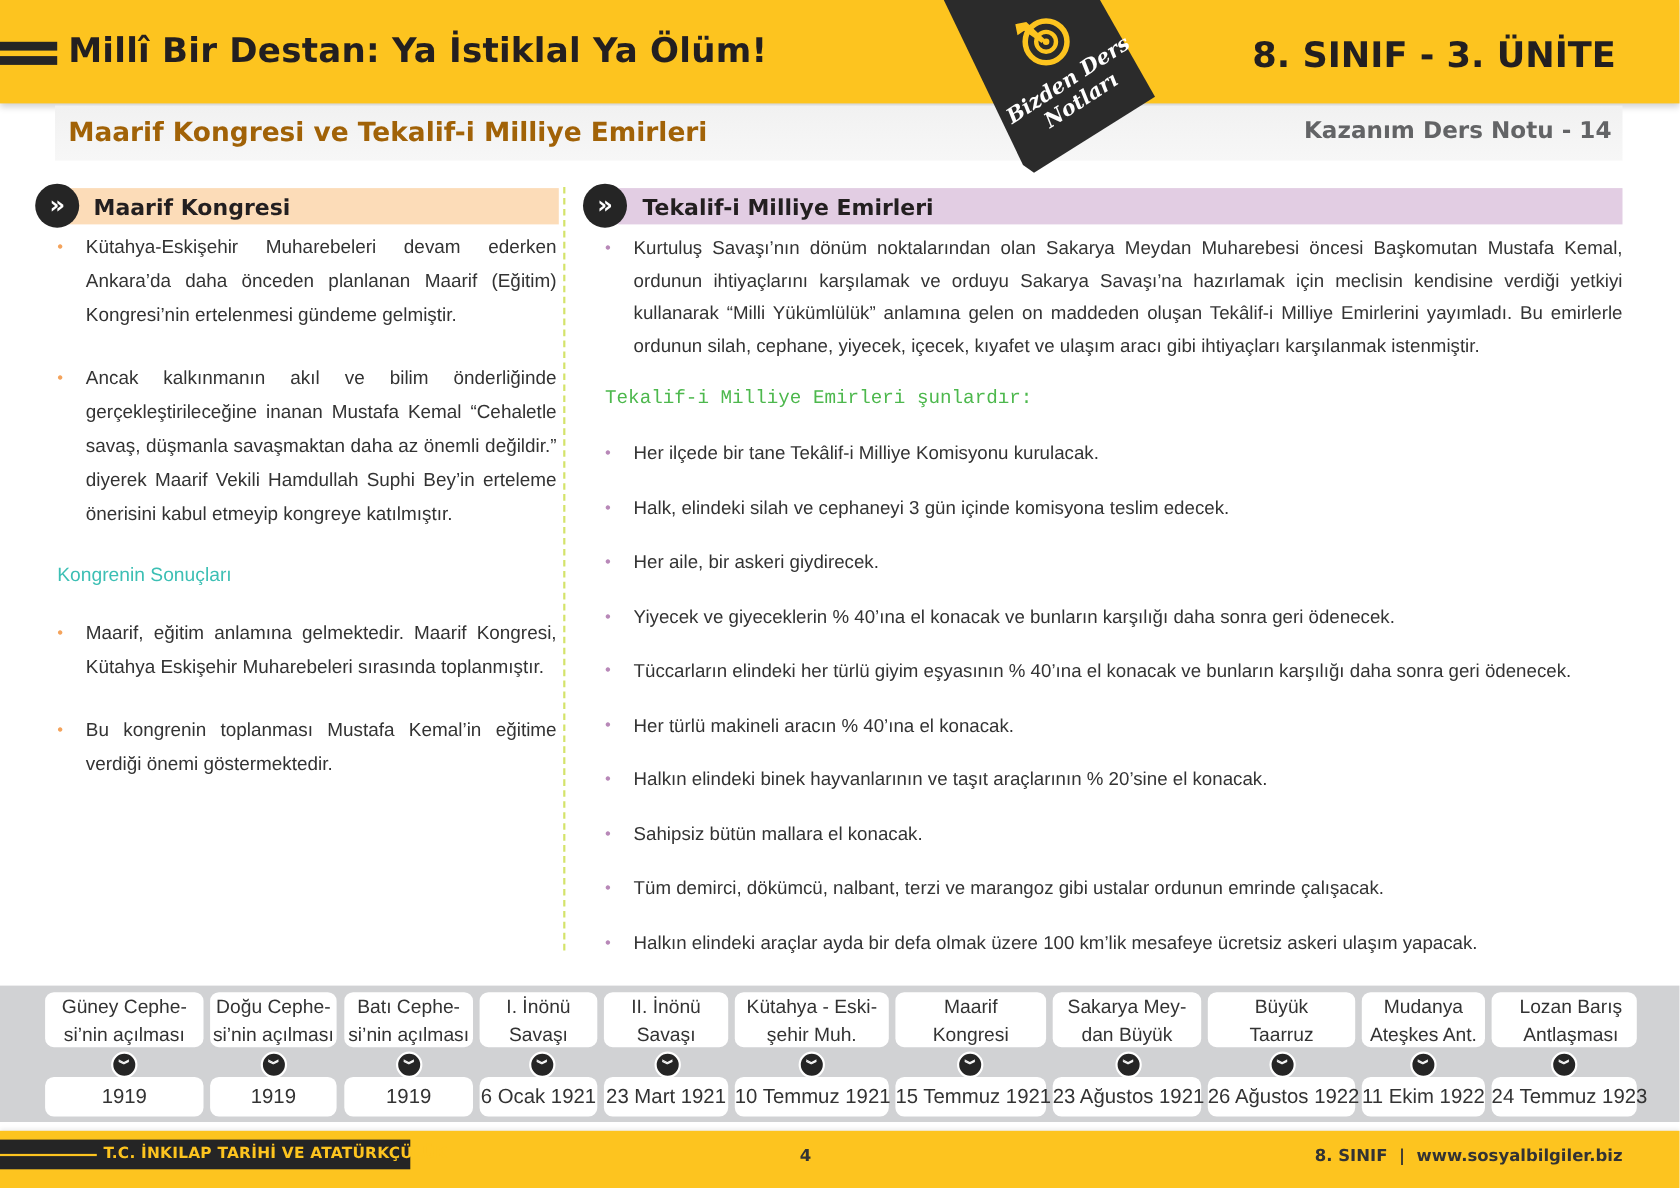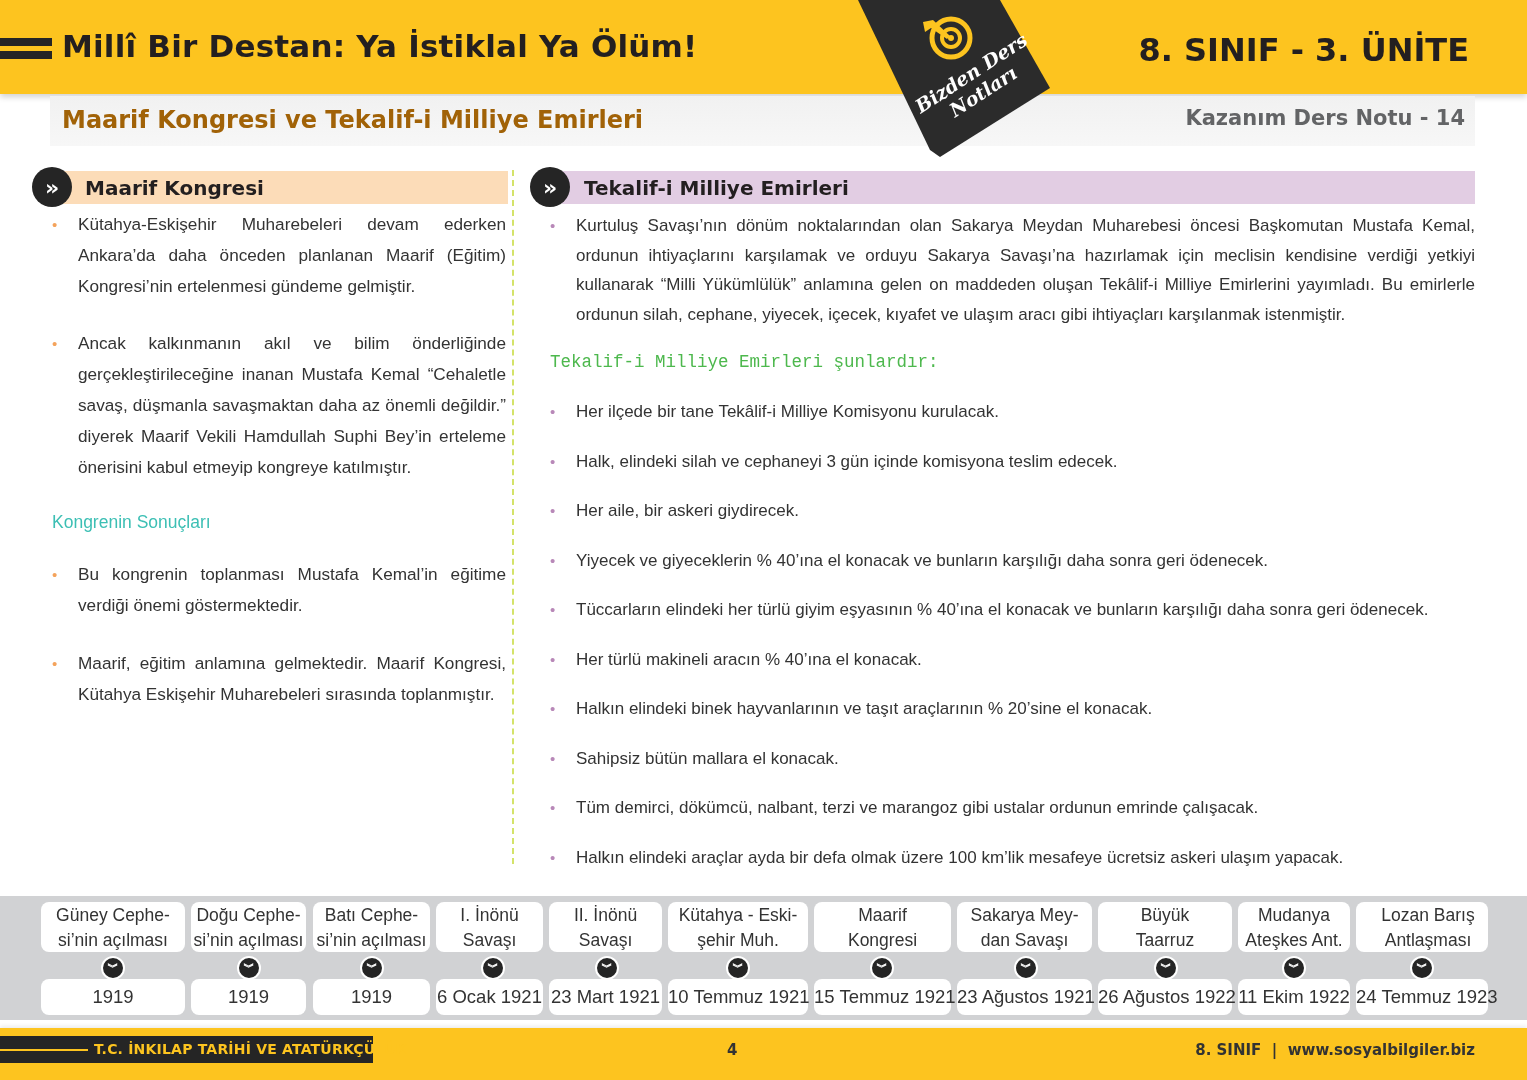--- a/index.html
+++ b/index.html
@@ -83,22 +83,22 @@
 
 <div class="sec-bar" style="left:562px;top:171px;width:913px;background:#e2cde3;">Tekalif-i Milliye Emirleri</div>
 <div class="sec-icon" style="left:530px;top:167px;">»</div>
 
 <div class="divider"></div>
 
 <div class="col left" style="left:52px;top:209px;width:454px;">
   <div class="bullet">Kütahya-Eskişehir Muharebeleri devam ederken Ankara’da daha önceden planlanan Maarif (Eğitim) Kongresi’nin ertelenmesi gündeme gelmiştir.</div>
   <div class="bullet" style="margin-top:26px;">Ancak kalkınmanın akıl ve bilim önderliğinde gerçekleştirileceğine inanan Mustafa Kemal “Cehaletle savaş, düşmanla savaşmaktan daha az önemli değildir.” diyerek Maarif Vekili Hamdullah Suphi Bey’in erteleme önerisini kabul etmeyip kongreye katılmıştır.</div>
   <div style="margin-top:28px;color:#3cbfb4;font-size:17.5px;line-height:22px;">Kongrenin Sonuçları</div>
+  <div class="bullet" style="margin-top:27px;">Maarif, eğitim anlamına gelmektedir. Maarif Kongresi, Kütahya Eskişehir Muharebeleri sırasında toplanmıştır.</div>
   <div class="bullet" style="margin-top:26px;">Bu kongrenin toplanması Mustafa Kemal’in eğitime verdiği önemi göstermektedir.</div>
-  <div class="bullet" style="margin-top:27px;">Maarif, eğitim anlamına gelmektedir. Maarif Kongresi, Kütahya Eskişehir Muharebeleri sırasında toplanmıştır.</div>
 </div>
 
 <div class="col right" style="left:550px;top:211px;width:925px;">
   <div class="bullet">Kurtuluş Savaşı’nın dönüm noktalarından olan Sakarya Meydan Muharebesi öncesi Başkomutan Mustafa Kemal, ordunun ihtiyaçlarını karşılamak ve orduyu Sakarya Savaşı’na hazırlamak için meclisin kendisine verdiği yetkiyi kullanarak “Milli Yükümlülük” anlamına gelen on maddeden oluşan Tekâlif-i Milliye Emirlerini yayımladı. Bu emirlerle ordunun silah, cephane, yiyecek, içecek, kıyafet ve ulaşım aracı gibi ihtiyaçları karşılanmak istenmiştir.</div>
   <div style="margin-top:22px;color:#4db84d;font-size:17.5px;line-height:22px;font-family:Liberation Mono, monospace;">Tekalif-i Milliye Emirleri şunlardır:</div>
   <div style="margin-top:24px;">
     <div class="bullet" style="margin-bottom:20px;">Her ilçede bir tane Tekâlif-i Milliye Komisyonu kurulacak.</div>
     <div class="bullet" style="margin-bottom:20px;">Halk, elindeki silah ve cephaneyi 3 gün içinde komisyona teslim edecek.</div>
     <div class="bullet" style="margin-bottom:20px;">Her aile, bir askeri giydirecek.</div>
     <div class="bullet" style="margin-bottom:20px;">Yiyecek ve giyeceklerin % 40’ına el konacak ve bunların karşılığı daha sonra geri ödenecek.</div>
@@ -164,21 +164,21 @@
     <div class="tl-event" style="left:0;width:137px;">
         <div>Maarif</div>
         <div>Kongresi</div>
       </div>
     <div class="tl-arrow" style="left:56px;">︾</div>
     <div class="tl-date" style="left:0;width:137px;">15 Temmuz 1921</div>
   </div>
   <div class="tl-item" style="left:957px;">
     <div class="tl-event" style="left:0;width:135px;">
         <div>Sakarya Mey-</div>
-        <div>dan Savaşı</div>
+        <div>dan Büyük</div>
       </div>
     <div class="tl-arrow" style="left:57px;">︾</div>
     <div class="tl-date" style="left:0;width:135px;">23 Ağustos 1921</div>
   </div>
   <div class="tl-item" style="left:1098px;">
     <div class="tl-event" style="left:0;width:134px;">
         <div>Büyük</div>
         <div>Taarruz</div>
       </div>
     <div class="tl-arrow" style="left:56px;">︾</div>

